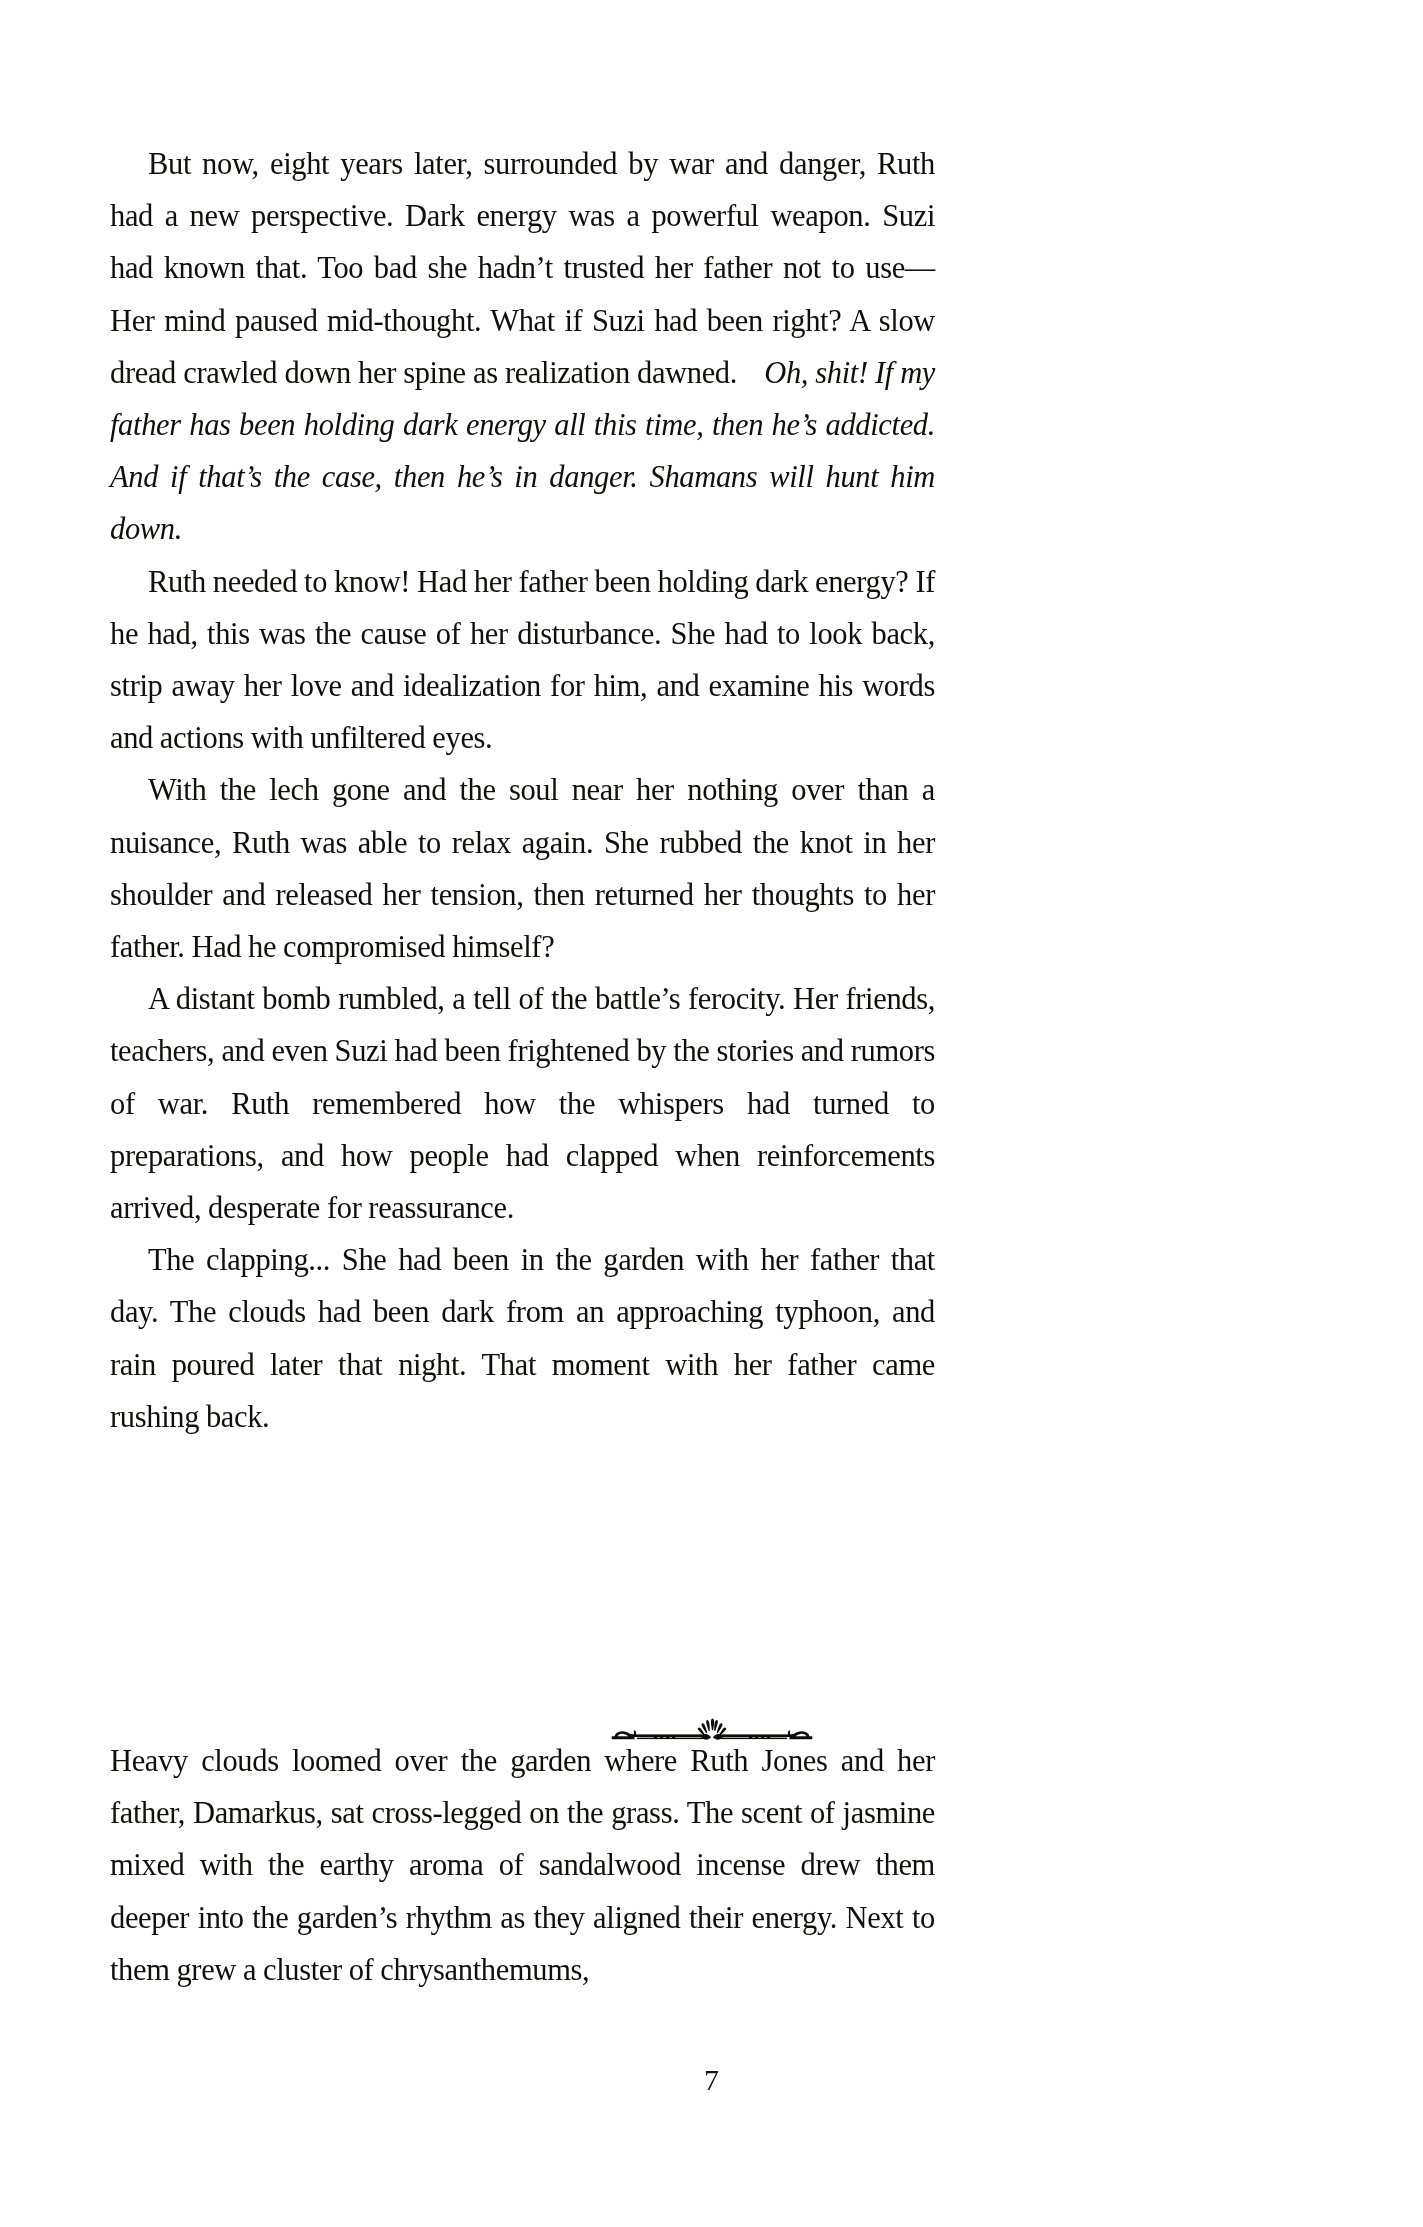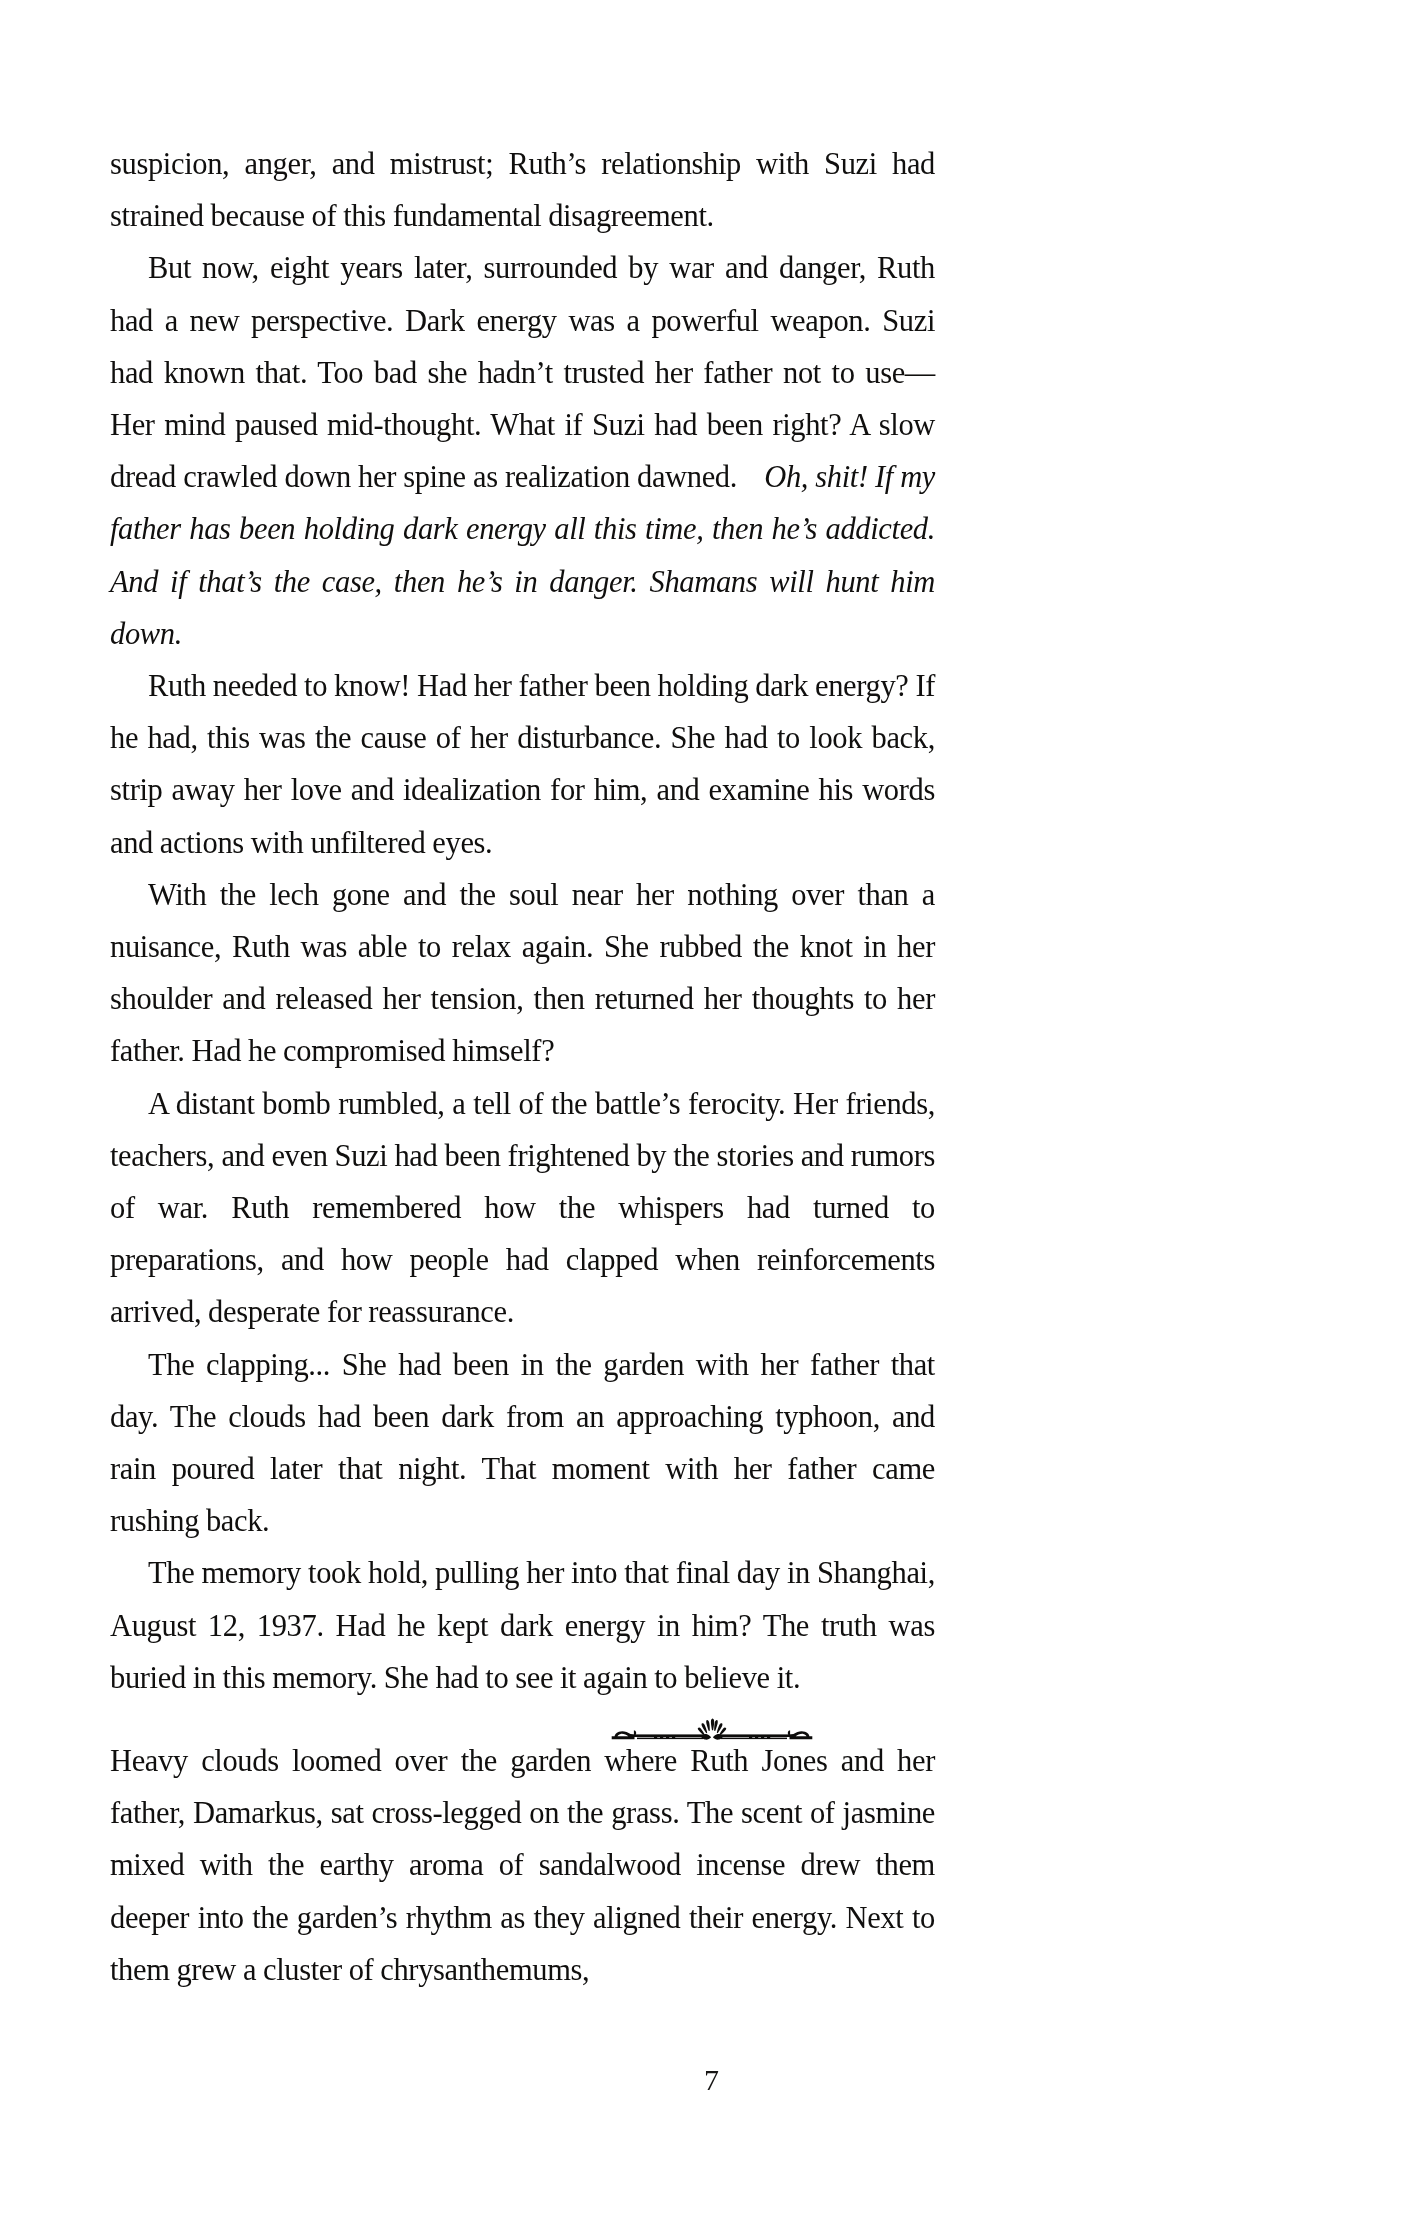--- a/index.html
+++ b/index.html
@@ -78,27 +78,25 @@
     color: #171615;
     font-family: "Liberation Serif", "DejaVu Serif", serif;
   }
 </style>
 </head>
 <body>
 
 <div class="page">
 
   <div class="text-block" id="upper-col">
-      <p class="para">suspicion, anger, and mistrust; Ruth’s relationship with Suzi had strained because of this fundamental disagreement.</p>
       <p class="para indent">But now, eight years later, surrounded by war and danger, Ruth had a new perspective. Dark energy was a powerful weapon. Suzi had known that. Too bad she hadn’t trusted her father not to use— Her mind paused mid-thought. What if Suzi had been right? A slow dread crawled down her spine as realization dawned. <em class="it">Oh, shit! If my father has been holding dark energy all this time, then he’s addicted. And if that’s the case, then he’s in danger. Shamans will hunt him down.</em></p>
       <p class="para indent">Ruth needed to know! Had her father been holding dark energy? If he had, this was the cause of her disturbance. She had to look back, strip away her love and idealization for him, and examine his words and actions with unfiltered eyes.</p>
       <p class="para indent">With the lech gone and the soul near her nothing over than a nuisance, Ruth was able to relax again. She rubbed the knot in her shoulder and released her tension, then returned her thoughts to her father. Had he compromised himself?</p>
       <p class="para indent">A distant bomb rumbled, a tell of the battle’s ferocity. Her friends, teachers, and even Suzi had been frightened by the stories and rumors of war. Ruth remembered how the whispers had turned to preparations, and how people had clapped when reinforcements arrived, desperate for reassurance.</p>
       <p class="para indent">The clapping... She had been in the garden with her father that day. The clouds had been dark from an approaching typhoon, and rain poured later that night. That moment with her father came rushing back.</p>
-      <p class="para indent">The memory took hold, pulling her into that final day in Shanghai, August 12, 1937. Had he kept dark energy in him? The truth was buried in this memory. She had to see it again to believe it.</p>
     </div>
 
   <div class="divider-wrap">
     <svg class="divider-svg" width="210" height="46" viewBox="0 0 210 46">
       <g fill="#0d0c0b">
 
         <path d="M105 6.5 c1.4 0 2.2 1.2 2.2 3.2 0 2.4 -0.6 5.6 -1.1 8.6 l-1.1 0 c-0.5 -3.0 -1.1 -6.2 -1.1 -8.6 0 -2.0 0.8 -3.2 2.2 -3.2 z"></path>
         <path d="M99.6 8.2 c1.2 -0.4 2.2 0.5 2.6 2.3 0.5 2.2 0.6 5.3 0.6 8.2 l-1.0 0.2 c-1.0 -2.8 -2.1 -5.8 -2.5 -8.0 -0.3 -1.8 0.2 -2.4 0.3 -2.7 z"></path>
         <path d="M110.4 8.2 c-1.2 -0.4 -2.2 0.5 -2.6 2.3 -0.5 2.2 -0.6 5.3 -0.6 8.2 l1.0 0.2 c1.0 -2.8 2.1 -5.8 2.5 -8.0 0.3 -1.8 -0.2 -2.4 -0.3 -2.7 z"></path>
         <path d="M94.8 11.6 c1.0 -0.7 2.1 -0.1 2.9 1.5 1.0 2.0 1.9 4.9 2.5 7.6 l-0.9 0.5 c-1.7 -2.4 -3.5 -5.0 -4.3 -6.9 -0.7 -1.6 -0.4 -2.4 -0.2 -2.7 z"></path>

